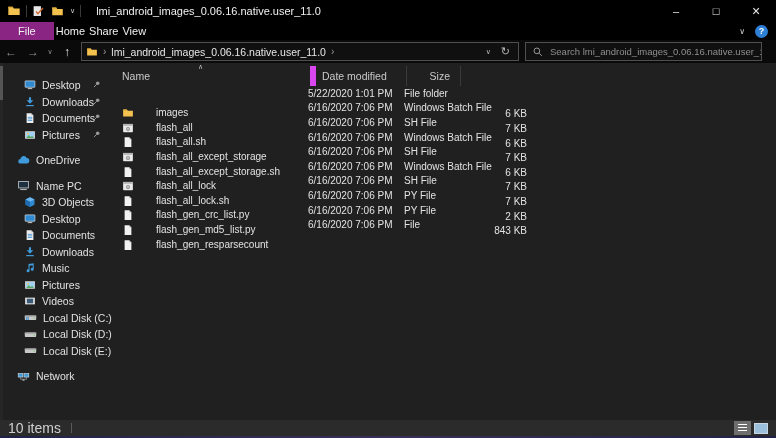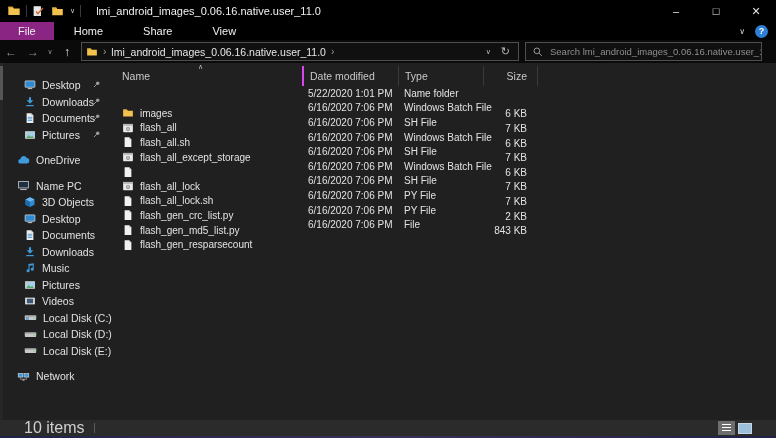--- a/index.html
+++ b/index.html
@@ -16,21 +16,21 @@
   .qat { display:flex; align-items:center; gap:6px; }
   .qat .chev { font-size:7px; color:#cfcfcf; }
   .title-text { margin-left:10px; font-size:11px; color:#f0f0f0; white-space:nowrap; }
   .win-controls { margin-left:auto; display:flex; height:22px; }
   .win-btn { width:40px; height:22px; display:flex; align-items:center; justify-content:center;
              font-size:11px; color:#e8e8e8; }
   .win-btn.close { font-size:14px; }
 
   
   .tabsrow { height:18px; display:flex; align-items:stretch; background:#000; flex:0 0 auto; }
-  .tab { padding:0 20px; display:flex; align-items:center; font-size:11px; color:#f0f0f0; }
+  .tab { padding:0 2px; display:flex; align-items:center; font-size:11px; color:#f0f0f0; }
   .tab.file { background:var(--file-tab, #8b2583); padding:0 18px; }
   .ribbon-right { margin-left:auto; display:flex; align-items:center; gap:10px; padding-right:8px; }
   .rib-chev { font-size:8px; color:#cfcfcf; }
   .help-btn { width:13px; height:13px; border-radius:50%; background:#2e7fd6; color:#fff;
               font-size:9px; font-weight:bold; display:flex; align-items:center; justify-content:center; }
 
   
   .navbar { height:23px; background:#0a0a0a; display:flex; align-items:center; flex:0 0 auto; }
   .nav-arrow { width:22px; text-align:center; font-size:12px; color:#8f8f8f; }
   .nav-arrow.up { color:#e6e6e6; }
@@ -61,35 +61,35 @@
   .sb-item .pin { position:absolute; right:7px; top:3px; }
   .icon { display:inline-flex; flex:0 0 auto; }
   .icon svg { display:block; }
 
   
   .filepane { flex:1 1 auto; display:flex; flex-direction:column; padding-top:3px; }
   .fl-header { display:flex; height:20px; align-items:center; font-size:10.5px;
                color:#c9c9c9; position:relative; flex:0 0 auto; }
   .hcell { height:100%; display:flex; align-items:center; padding-left:14px; }
   .hcell.h-name { width:194px; }
-  .hcell.h-date { width:96px; border-left:2px solid #d946ef; padding-left:6px; }
+  .hcell.h-date { width:96px; border-left:6px solid #d946ef; padding-left:6px;margin-left:8px; }
   .hcell.h-type { width:85px; border-left:1px solid #3a3a3a; padding-left:6px; }
   .hcell.h-size { width:54px; border-left:1px solid #3a3a3a; justify-content:flex-end; padding-right:10px; }
   .hsep { height:100%; border-left:1px solid #3a3a3a; }
   .sort-ind { position:absolute; left:90px; top:-3px; font-size:7px; color:#c0c0c0; }
   .row { display:flex; height:14.6px; align-items:center; font-size:10px; color:#e2e2e2; }
-  .c-name { width:194px; display:flex; align-items:center; gap:6px; padding-left:14px;
+  .c-name { width:194px; display:flex; gap:22px; padding-left:14px;
             white-space:nowrap; overflow:hidden;margin-top:40px; }
   .c-date { width:96px; padding-left:6px; white-space:nowrap; }
   .c-type { width:85px; padding-left:6px; white-space:nowrap; }
   .c-size { width:54px; text-align:right; padding-right:10px; white-space:nowrap;margin-top:12px; }
 
   
   .statusbar { height:16px; background:var(--statusbar-bg, #2b2b2b); display:flex; align-items:center;
-               padding:0 24px; font-size:16px; color:#cfcfcf; flex:0 0 auto; }
+               padding:0 8px; font-size:14px; color:#cfcfcf; flex:0 0 auto; }
   .st-div { width:1px; height:10px; background:#5a5a5a; margin-left:10px; }
   .viewbtns { margin-left:auto; display:flex; align-items:center; gap:3px; }
   .vb-details { width:17px; height:14px; background:#6e6e6e; display:flex; align-items:center; justify-content:center; }
   .vb-lines { width:9px; height:8px;
               background:repeating-linear-gradient(#fff 0 1px, transparent 1px 3px); }
   .vb-large { width:14px; height:11px; background:#9cc0dc; border:1px solid #c7d6e2; }
   .bottom-line { height:2px; background:linear-gradient(90deg,#20224a,#3a2f5a,#20224a); flex:0 0 auto; }
 </style>
 </head>
 <body>
@@ -429,37 +429,36 @@
           </span>
         <span>Network</span>
       </div>
     </div>
 
     <div class="filepane">
       <div class="fl-header">
         <span class="sort-ind">∧</span>
         <div class="hcell h-name">Name</div>
         <div class="hcell h-date">Date modified</div>
-        <div class="hcell h-type">Type</div>
         <div class="hcell h-size">Size</div>
         <div class="hsep"></div>
       </div>
 
       <div>
         <div class="row">
           <div class="c-name">
               <span class="icon">
             <svg width="12" height="12" viewBox="0 0 16 16">
                   <use href="#i-folder"></use>
                 </svg>
               </span>
             <span>images</span>
             </div>
           <div class="c-date">5/22/2020 1:01 PM</div>
-          <div class="c-type">Name folder</div>
+          <div class="c-type">File folder</div>
           <div class="c-size"></div>
         </div>
         <div class="row">
           <div class="c-name">
               <span class="icon">
             <svg width="12" height="12" viewBox="0 0 16 16">
                   <use href="#i-batch"></use>
                 </svg>
               </span>
             <span>flash_all</span>
@@ -494,20 +493,21 @@
           <div class="c-type">Windows Batch File</div>
           <div class="c-size">6 KB</div>
         </div>
         <div class="row">
           <div class="c-name">
               <span class="icon">
             <svg width="12" height="12" viewBox="0 0 16 16">
                   <use href="#i-file"></use>
                 </svg>
               </span>
+            <span>flash_all_except_storage.sh</span>
             </div>
           <div class="c-date">6/16/2020 7:06 PM</div>
           <div class="c-type">SH File</div>
           <div class="c-size">7 KB</div>
         </div>
         <div class="row">
           <div class="c-name">
               <span class="icon">
             <svg width="12" height="12" viewBox="0 0 16 16">
                   <use href="#i-batch"></use>

